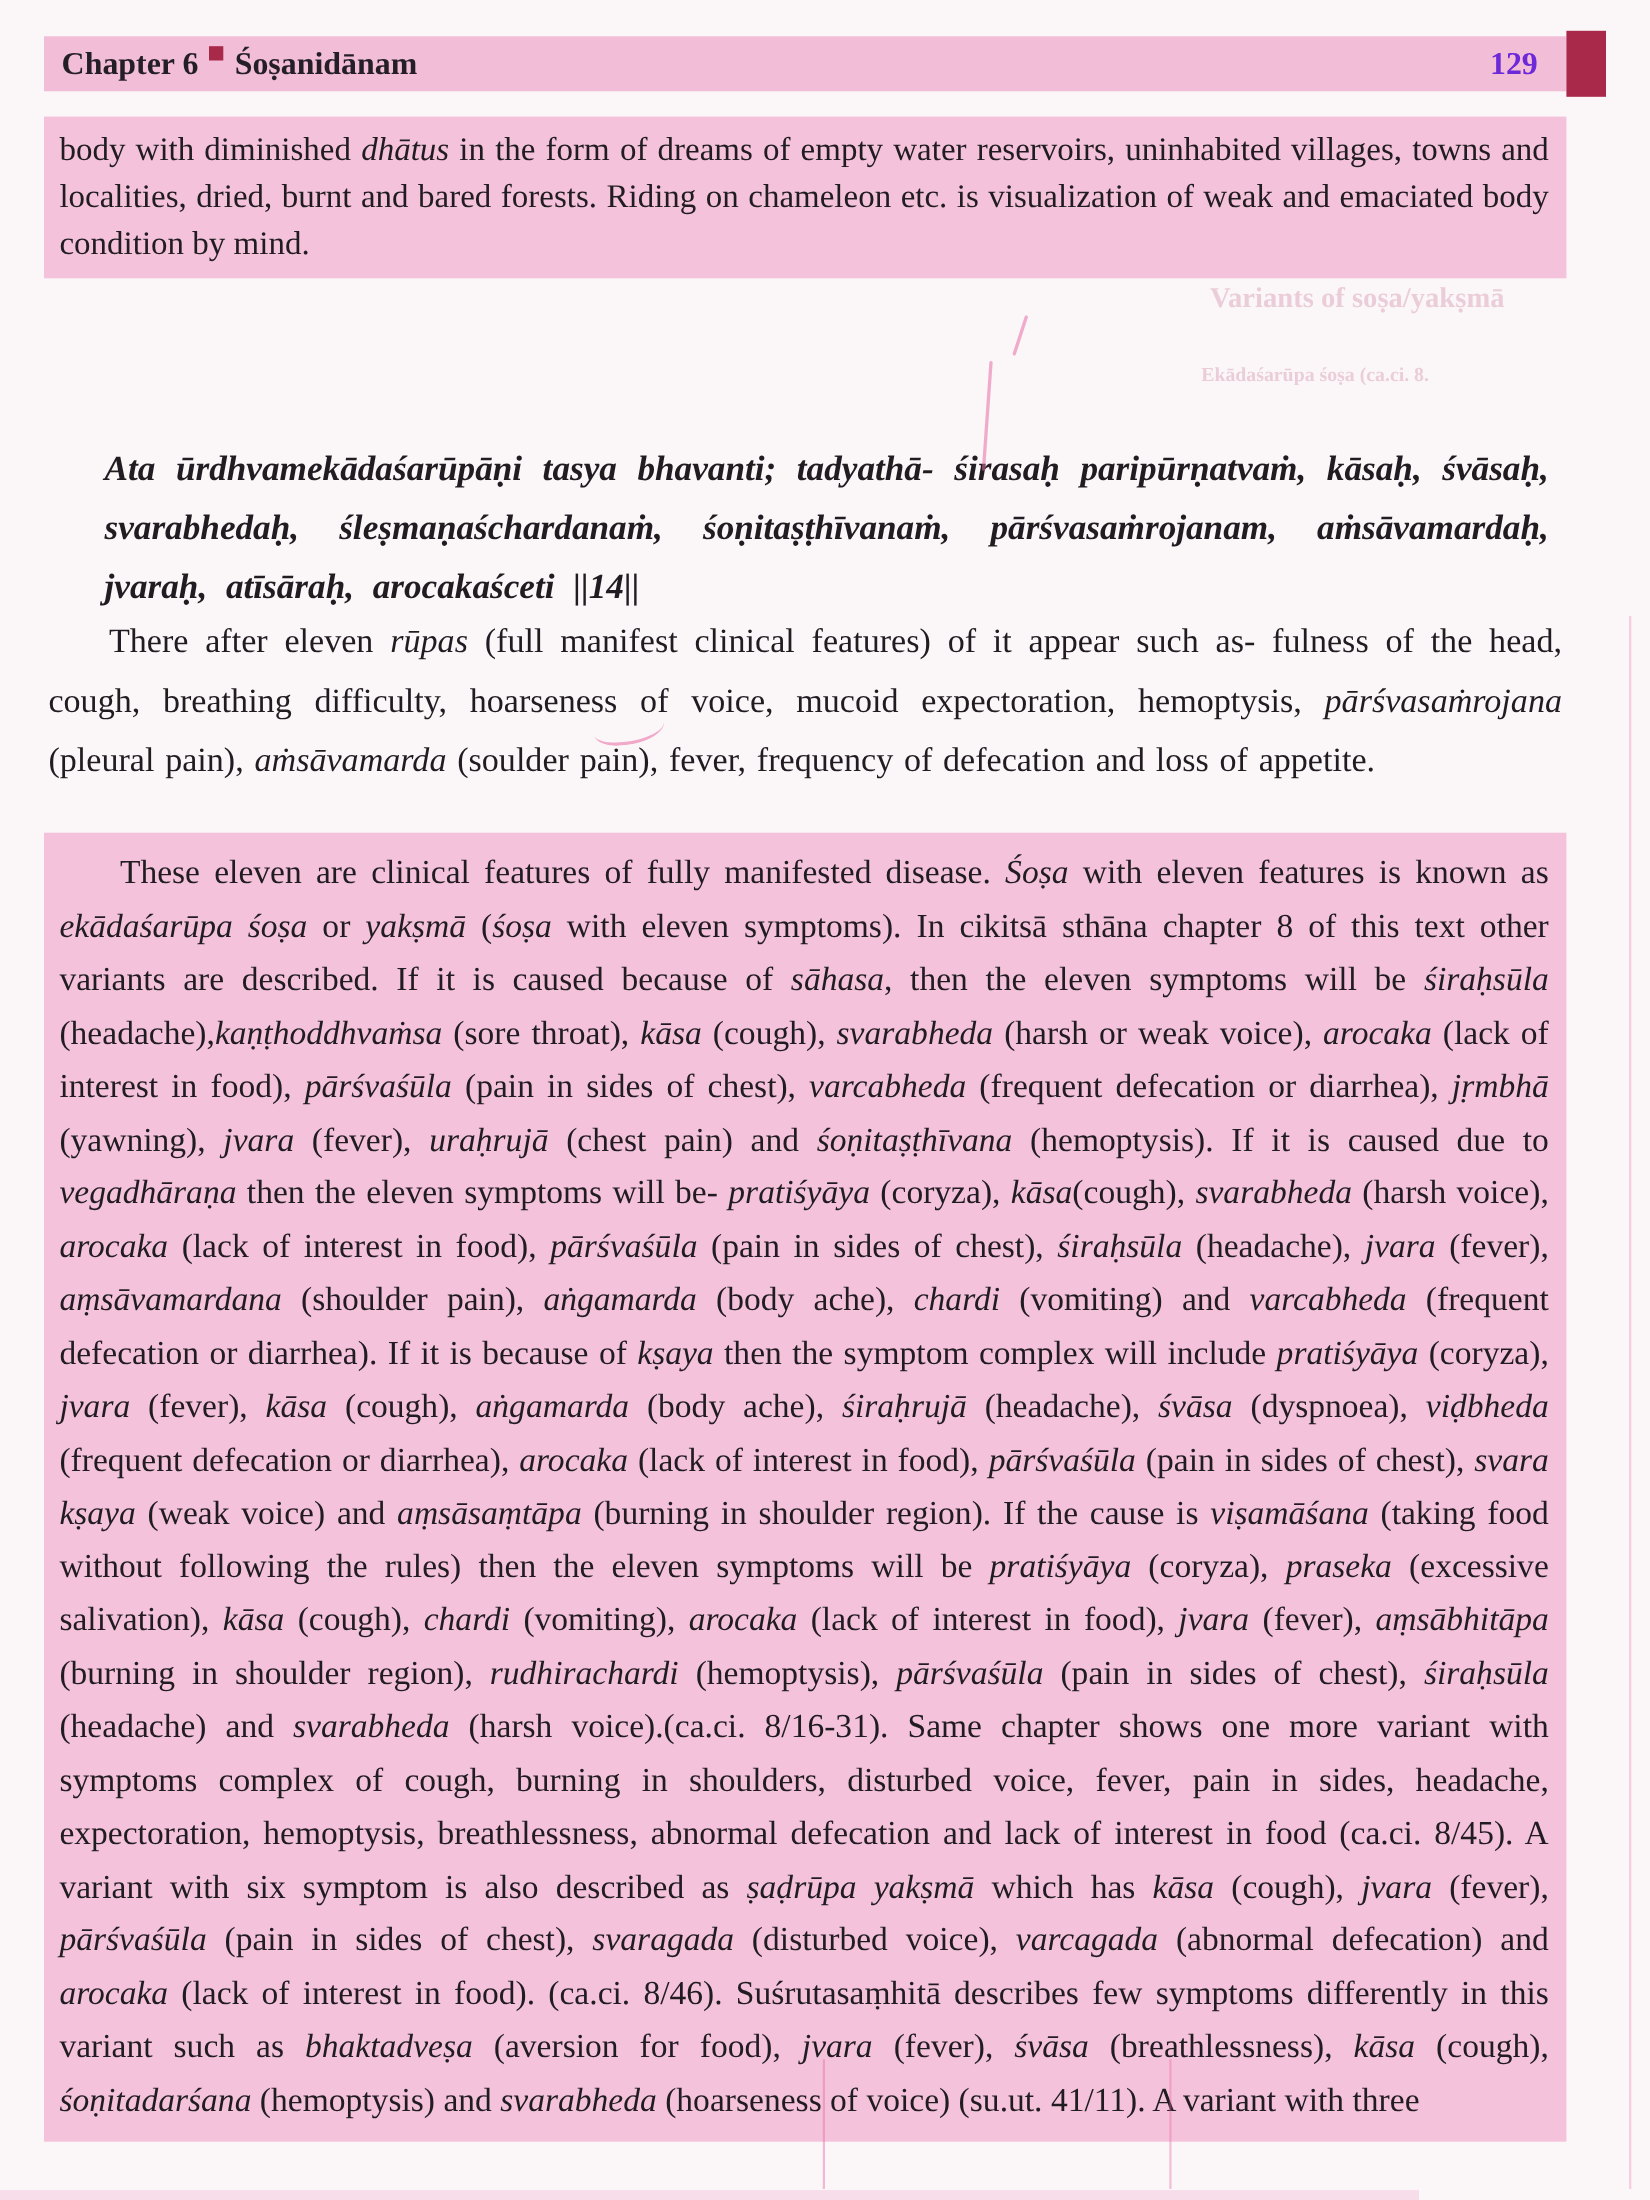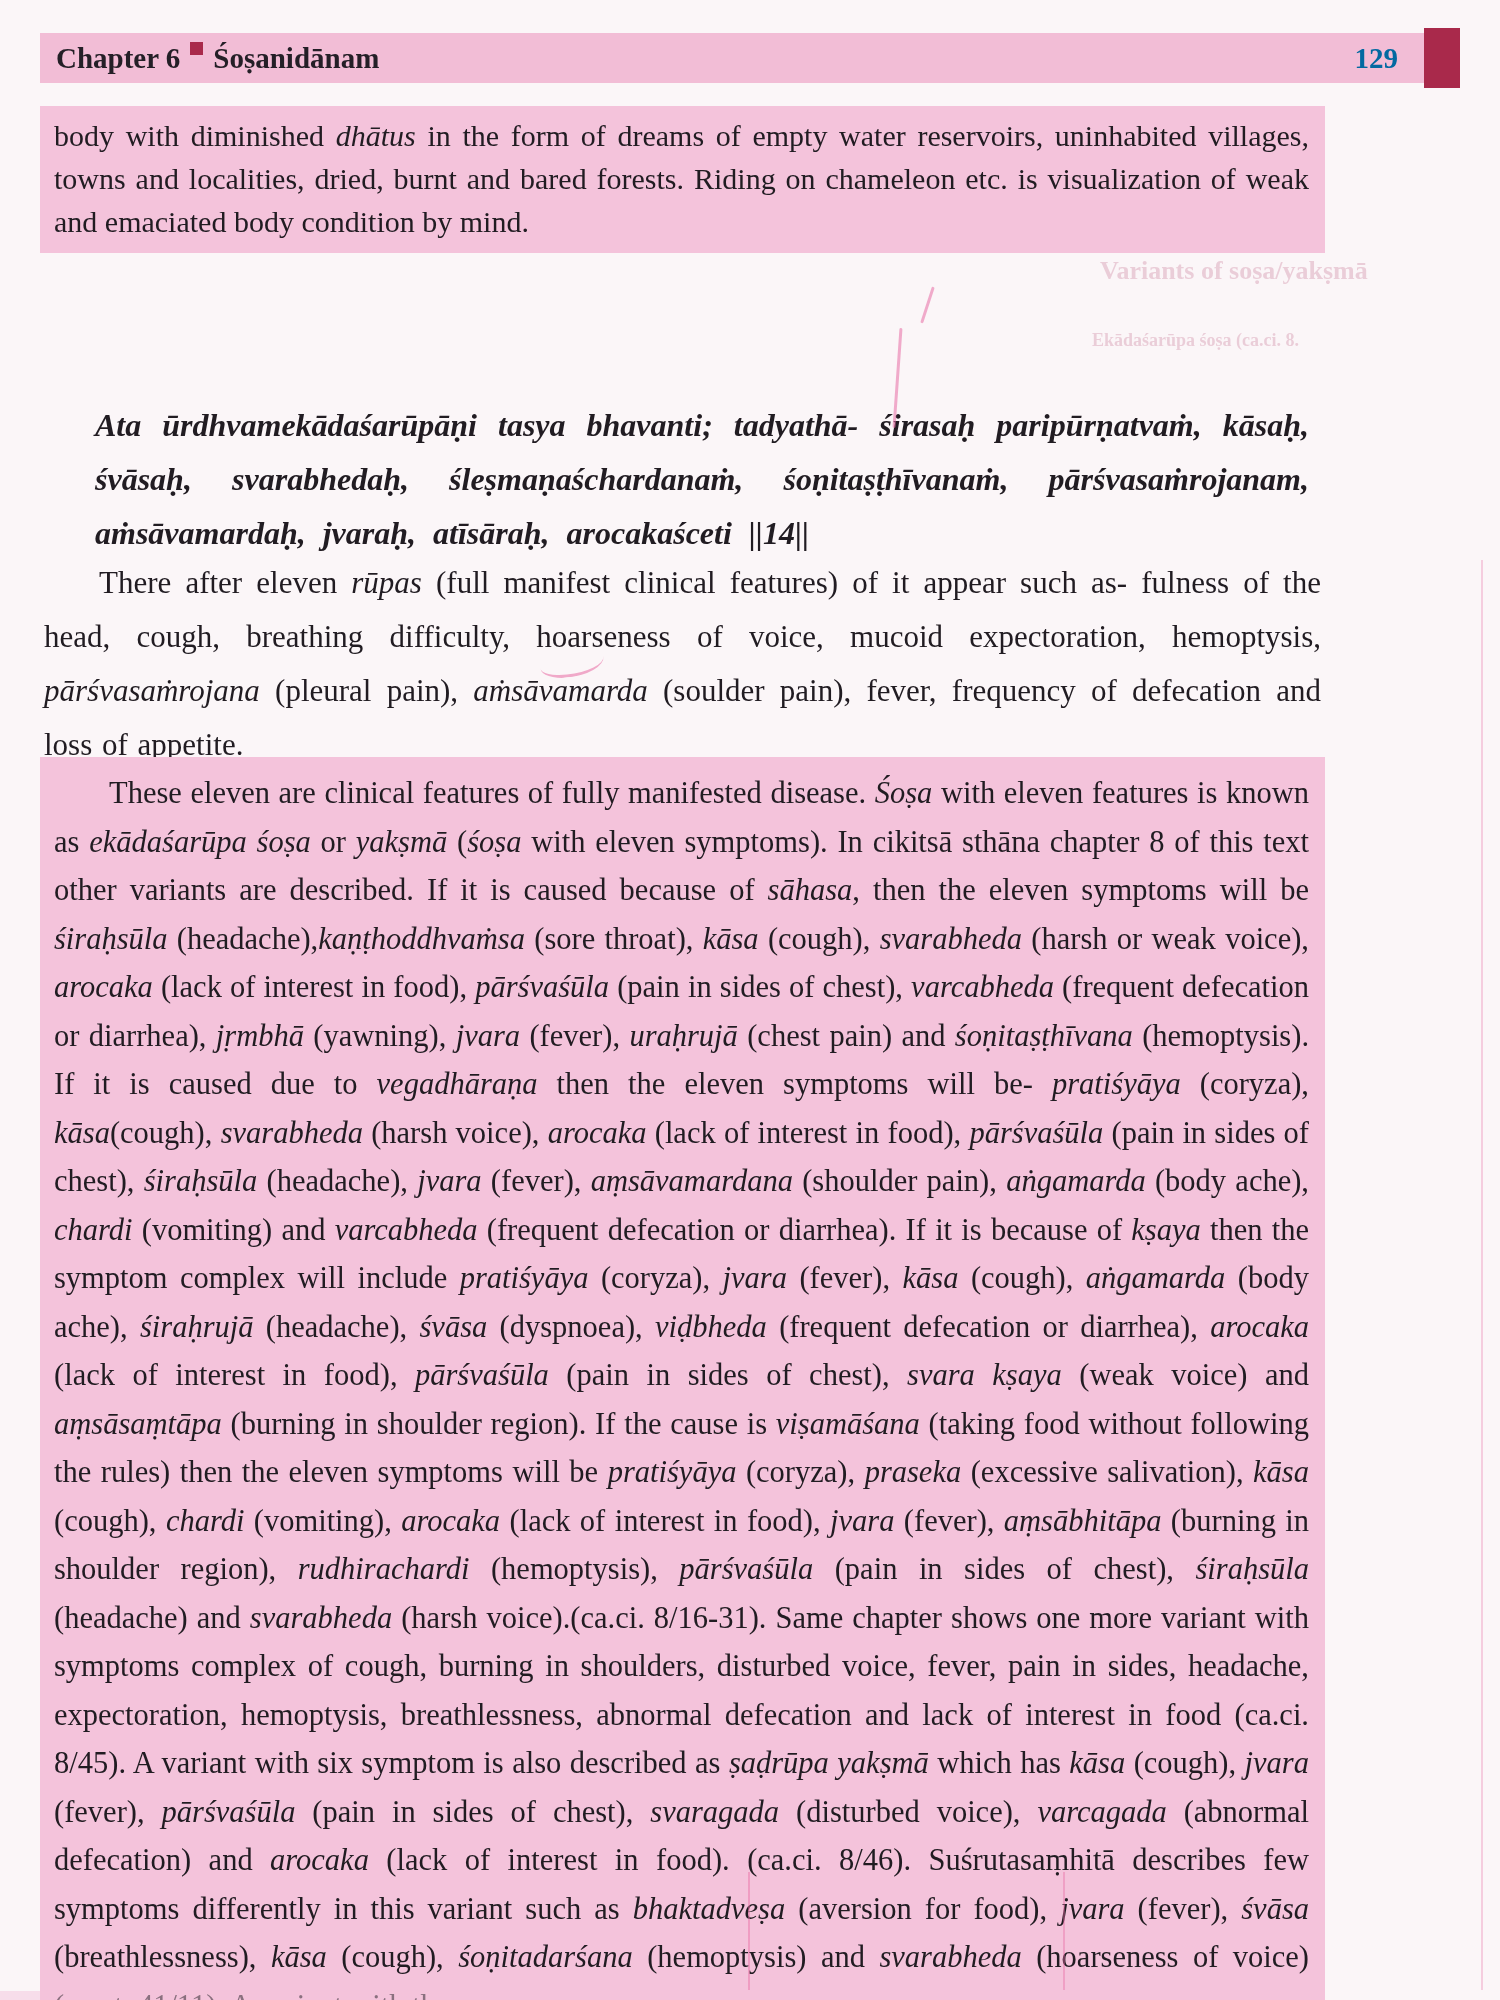--- a/index.html
+++ b/index.html
@@ -12,24 +12,24 @@
   .page{position:absolute;inset:0;}
   
   .header{position:absolute;top:33px;left:40px;width:1420px;display:flex;align-items:stretch;}
   .header-bar{
     flex:1;background:var(--header_bar_pink,#f2bdd6);height:50px;
     display:flex;align-items:center;justify-content:space-between;
     padding:0 26px 0 16px;box-sizing:border-box;
   }
   .header-left{display:flex;gap:10px;font-weight:bold;font-size:29px;color:#241f27;}
   .bullet{width:13px;height:13px;background:var(--header_accent_maroon,#a9294b);display:inline-block;}
-  .pageno{font-weight:bold;font-size:29px;color:#0369a1;}
+  .pageno{font-weight:bold;font-size:29px;color:#6d28d9;}
   .maroon{width:36px;height:60px;margin-top:-5px;background:var(--header_accent_maroon,#a9294b);}
   
-  .block{position:absolute;left:40px;width:1285px;box-sizing:border-box;}
+  .block{position:absolute;left:40px;width:1384px;box-sizing:border-box;}
   .highlight{background:var(--highlight_pink,#f4c3db);}
   .continuation{
     top:106px;padding:8px 16px 10px 14px;
     font-size:30px;line-height:43px;text-align:justify;
   }
   .verse{
     top:286px;padding:0 20px 0 52px;
     font-size:31px;font-weight:bold;line-height:57px;
     font-family:"Liberation Serif","DejaVu Sans",serif;
   }

